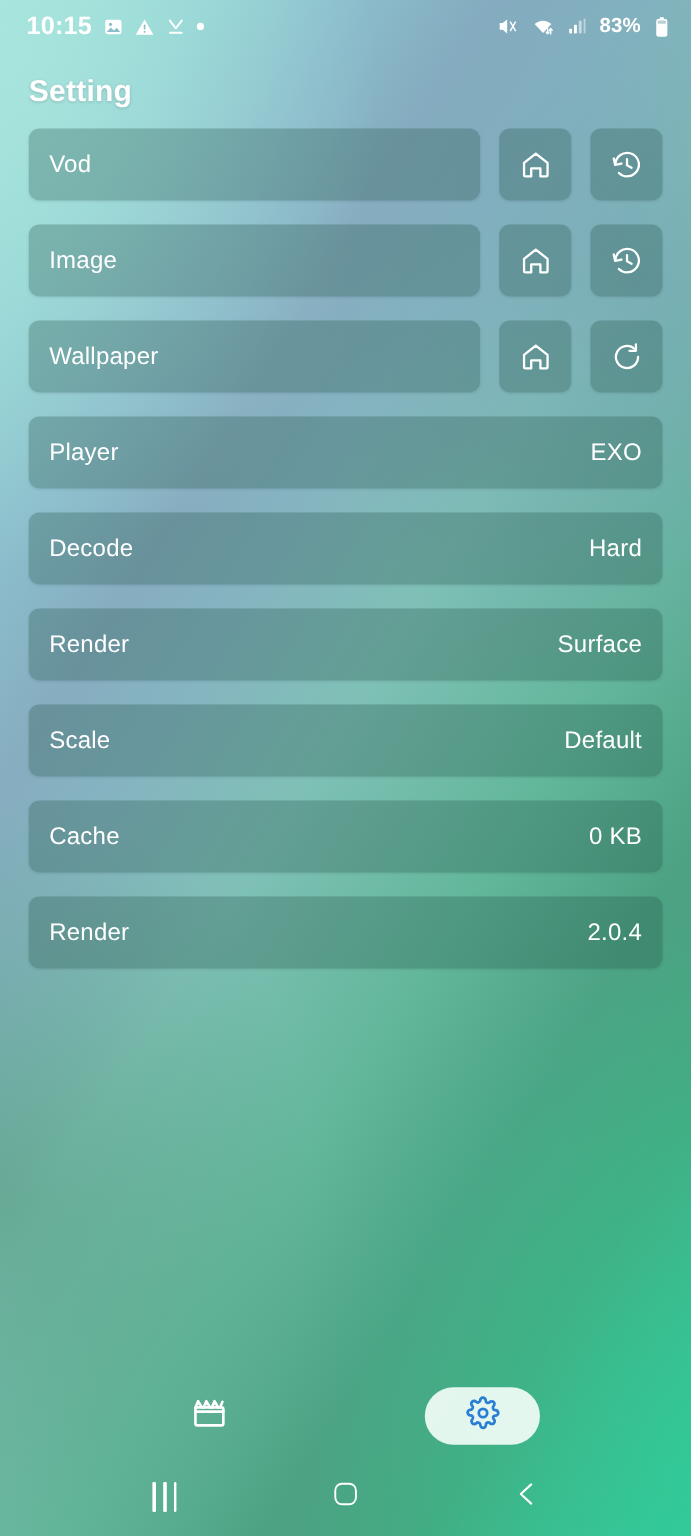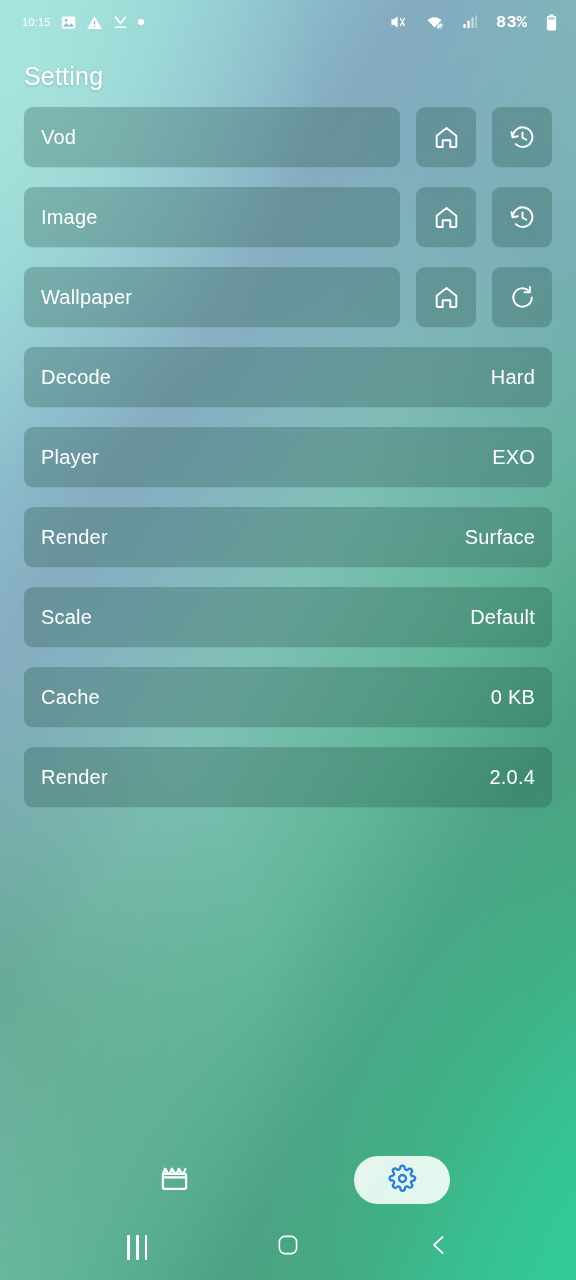--- a/index.html
+++ b/index.html
@@ -37,32 +37,32 @@
 
   
   .statusbar {
     position:relative;
     height:44px;
     display:flex; align-items:center;
     padding:0 18px 0 22px;
     color:#ffffff;
   }
   .sb-left { display:flex; align-items:center; gap:9px; }
-  .sb-right { display:flex; align-items:center; gap:18px; margin-left:auto;font-family:Liberation Mono, monospace; }
-  .sb-time { font-size:11px; font-weight:400; letter-spacing:.2px;text-align:center; }
+  .sb-right { display:flex; align-items:center; gap:11px; margin-left:auto; }
+  .sb-time { font-size:21px; font-weight:700; letter-spacing:.2px;text-align:center; }
   .sb-pct { font-size:17px; font-weight:600; letter-spacing:.1px; }
   .sb-ico { display:inline-flex; align-items:center; justify-content:center; }
   .sb-dot { width:6px; height:6px; border-radius:50%; background:#fff; display:inline-block; }
 
   
   .page-title {
     position:relative;
     color:#fff;
     font-size:25px;
-    font-weight:400;
+    font-weight:700;
     padding:18px 0 16px 24px;
     letter-spacing:.2px;
     text-shadow:0 1px 3px rgba(0,0,0,.18);
   }
 
   
   .list { position:relative; padding:0 24px; }
   .row {
     display:flex;
     align-items:stretch;
@@ -255,29 +255,29 @@
         <svg width="27" height="27" viewBox="0 0 24 24" fill="none" stroke="#fff" stroke-width="1.7" stroke-linecap="round" stroke-linejoin="round">
           <path d="M20.2 12a8.2 8.2 0 1 1-2.5-5.9"></path>
           <polyline points="18.6,2.6 18.6,7.4 13.8,7.4"></polyline>
         </svg>
       </span>
     </div>
   </div>
 
   <div class="row">
     <div class="card">
+      <span class="label">Player</span>
+      <span class="value">EXO</span>
+    </div>
+  </div>
+
+  <div class="row">
+    <div class="card">
       <span class="label">Decode</span>
       <span class="value">Hard</span>
-    </div>
-  </div>
-
-  <div class="row">
-    <div class="card">
-      <span class="label">Player</span>
-      <span class="value">EXO</span>
     </div>
   </div>
 
   <div class="row">
     <div class="card">
       <span class="label">Render</span>
       <span class="value">Surface</span>
     </div>
   </div>
 

